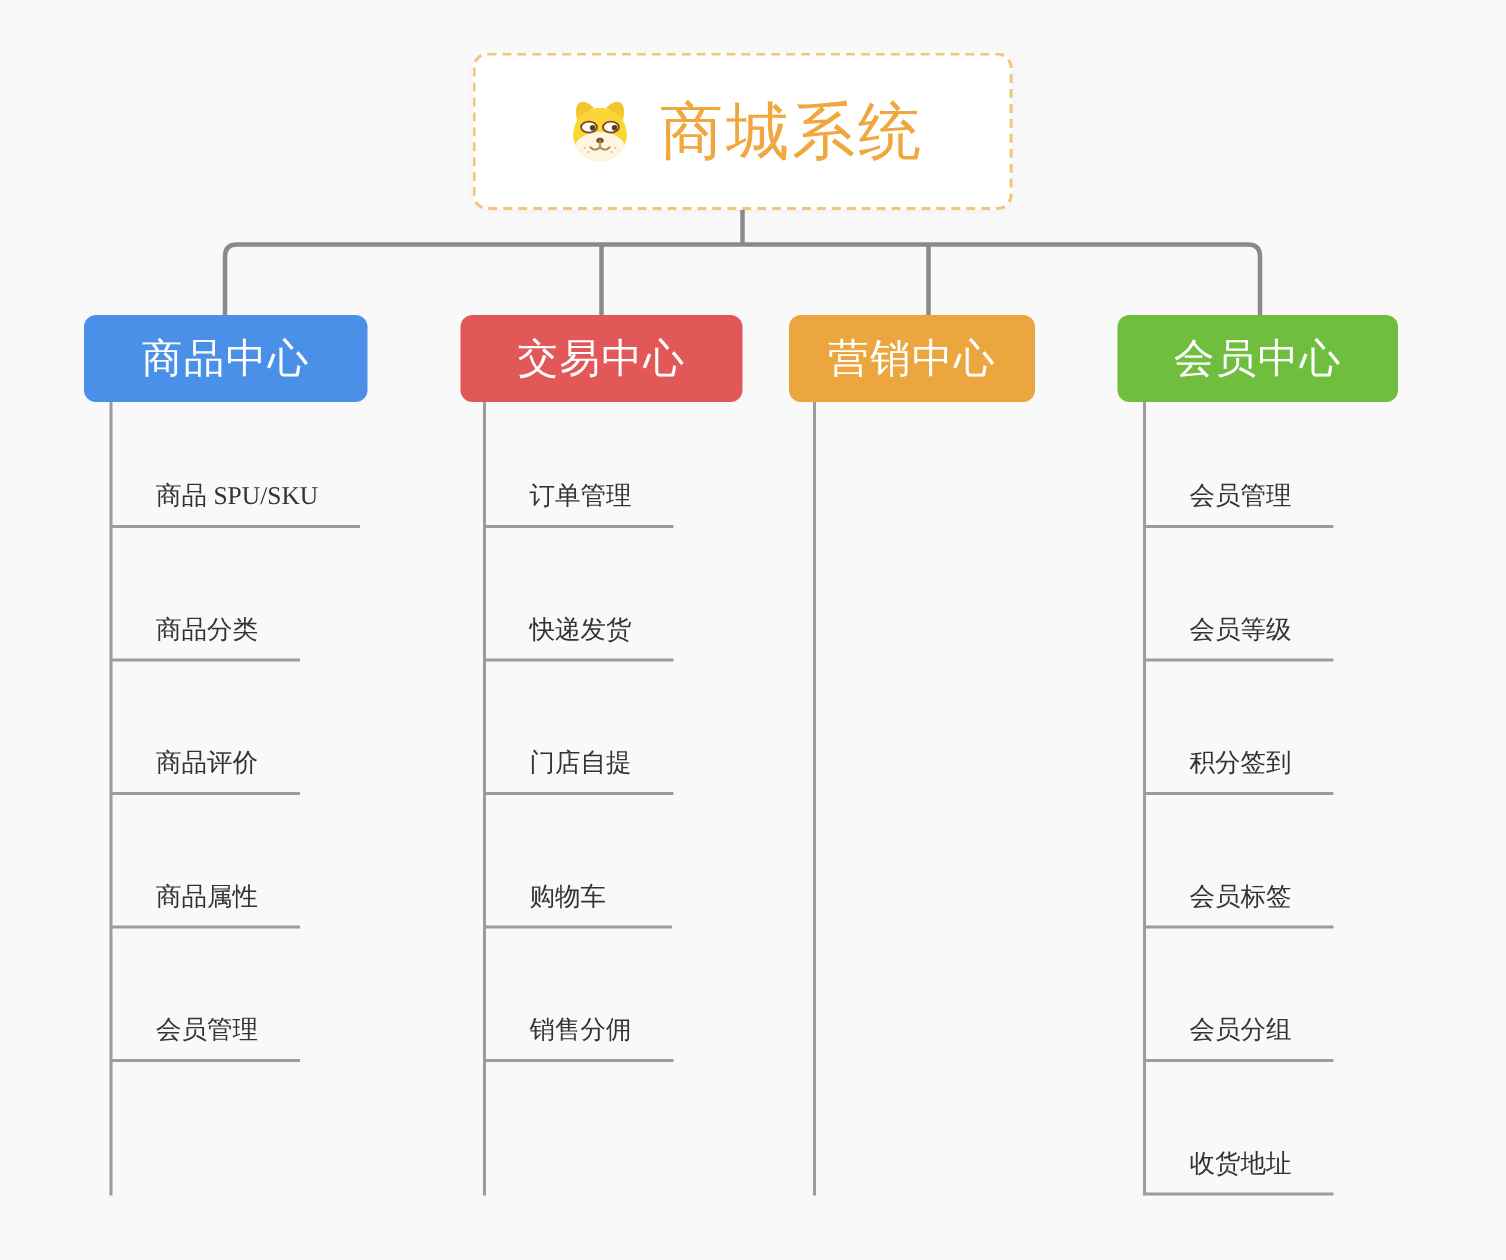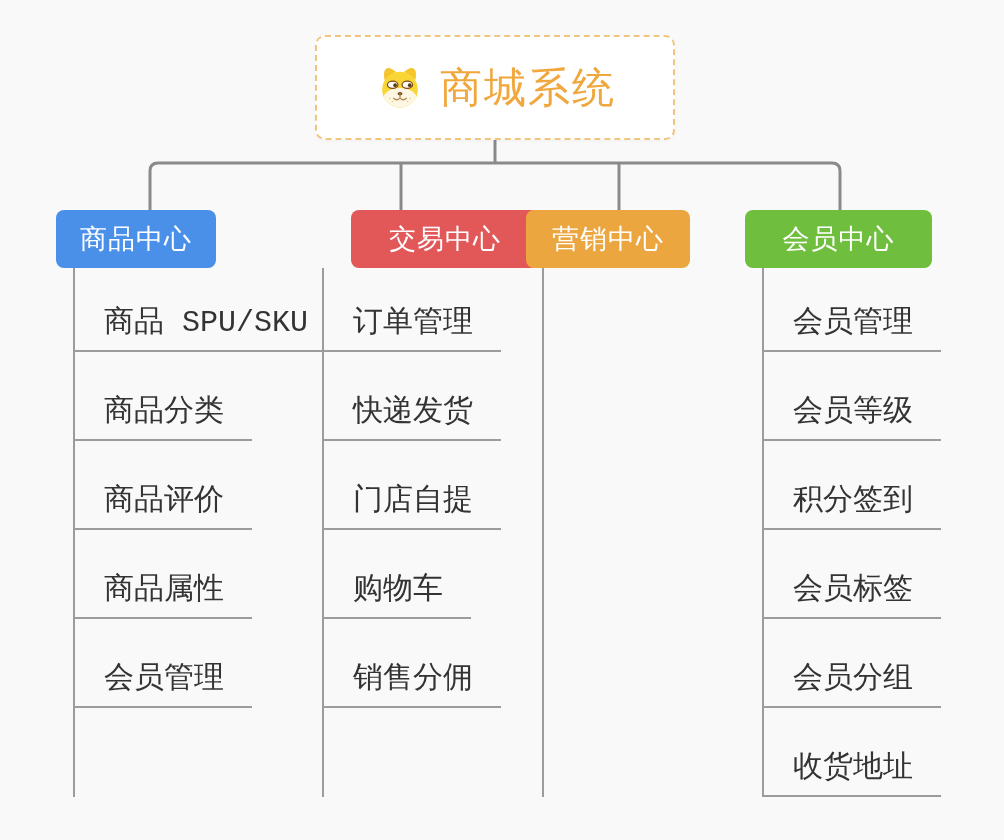--- a/index.html
+++ b/index.html
@@ -1,52 +1,52 @@
 <!DOCTYPE html>
 <html><head>
 <meta charset="utf-8">
 <style>
   html,body { margin:0; padding:0; }
   .stage {
     position:relative; width:1004px; height:840px;
     background:#f8f9f8; overflow:hidden;
-    font-family:Liberation Mono, monospace;
+    font-family:Liberation Serif, serif;
   }
   .trunk { position:absolute; left:0; top:0; }
 
   .root-node {
     position:absolute; left:315px; top:35px; width:360px; height:105px;
     background:#ffffff; border:2px dashed #f2c57f; border-radius:10px;
     display:flex; align-items:center; justify-content:center; gap:14px;
     box-sizing:border-box; box-shadow:0 1px 3px rgba(0,0,0,0.04);
   }
   .root-icon { width:52px; height:52px; display:block; }
   .root-title { font-size:42px; letter-spacing:2px; color:#f0a73e; white-space:nowrap; }
 
   .branch-box {
     position:absolute; top:210px; height:58px; border-radius:8px;
     display:flex; align-items:center; justify-content:center;
     color:#ffffff; font-size:27px; letter-spacing:1px; box-sizing:border-box;
   }
-  .b0 { left:56px;  width:160px; }
-  .b1 { left:307px; width:188px;margin-left:44px; }
+  .b0 { left:56px;  width:189px; }
+  .b1 { left:307px; width:188px; }
   .b2 { left:526px; width:164px; }
   .b3 { left:745px; width:187px;align-items:center; }
 
   .col-line { position:absolute; top:268px; width:2px; height:529px; background:#9c9c9c; }
   .l0 { left:73px; } .l1 { left:322px; } .l2 { left:542px; } .l3 { left:762px; }
 
   .children { position:absolute; top:263px; }
   .k0 { left:74px; } .k1 { left:323px; } .k2 { left:543px; } .k3 { left:763px; }
 
   .child {
     height:89px; display:flex; align-items:flex-end;
     box-sizing:border-box; width:max-content; min-width:125px;
     padding:0 28px 8px 30px; border-bottom:2px solid #9c9c9c;
-    font-size:30px; color:#333333; white-space:nowrap;
+    font-size:17px; color:#333333; white-space:nowrap;
   }
 </style>
 </head>
 <body>
 
 <div class="stage">
 
   <svg class="trunk" width="1004" height="840" viewBox="0 0 1004 840">
     <g fill="none" stroke="#8a8a8a" stroke-width="3">
       <path d="M495 140 V164"></path>

